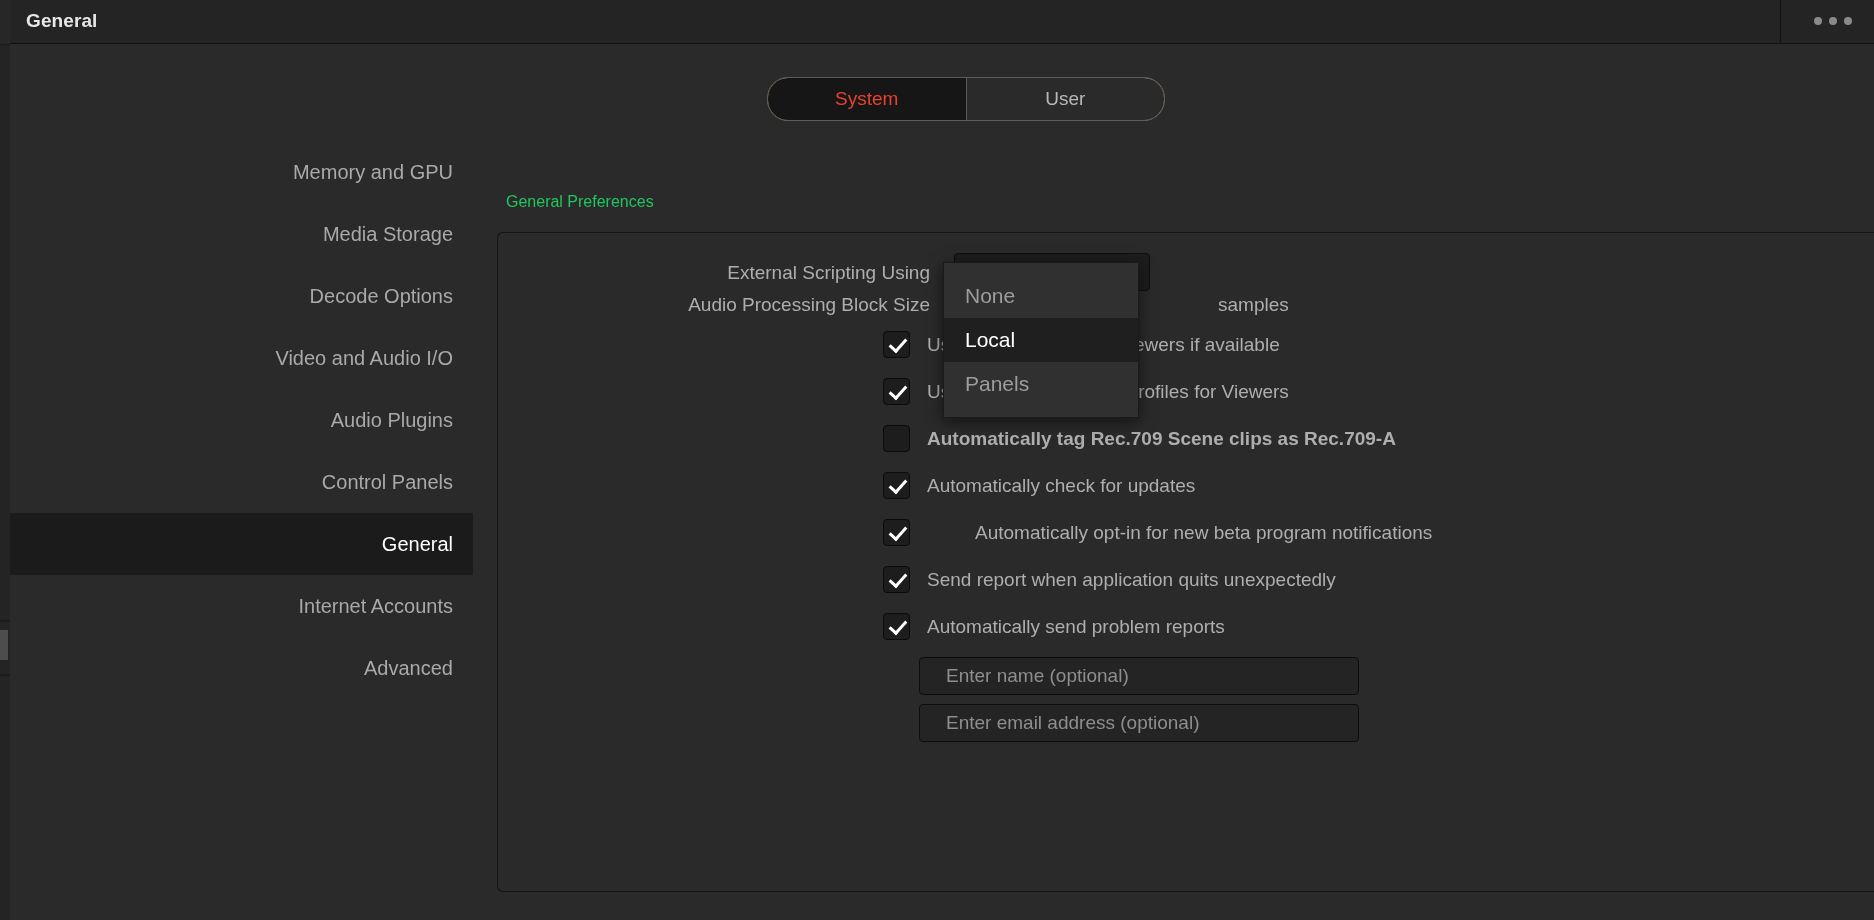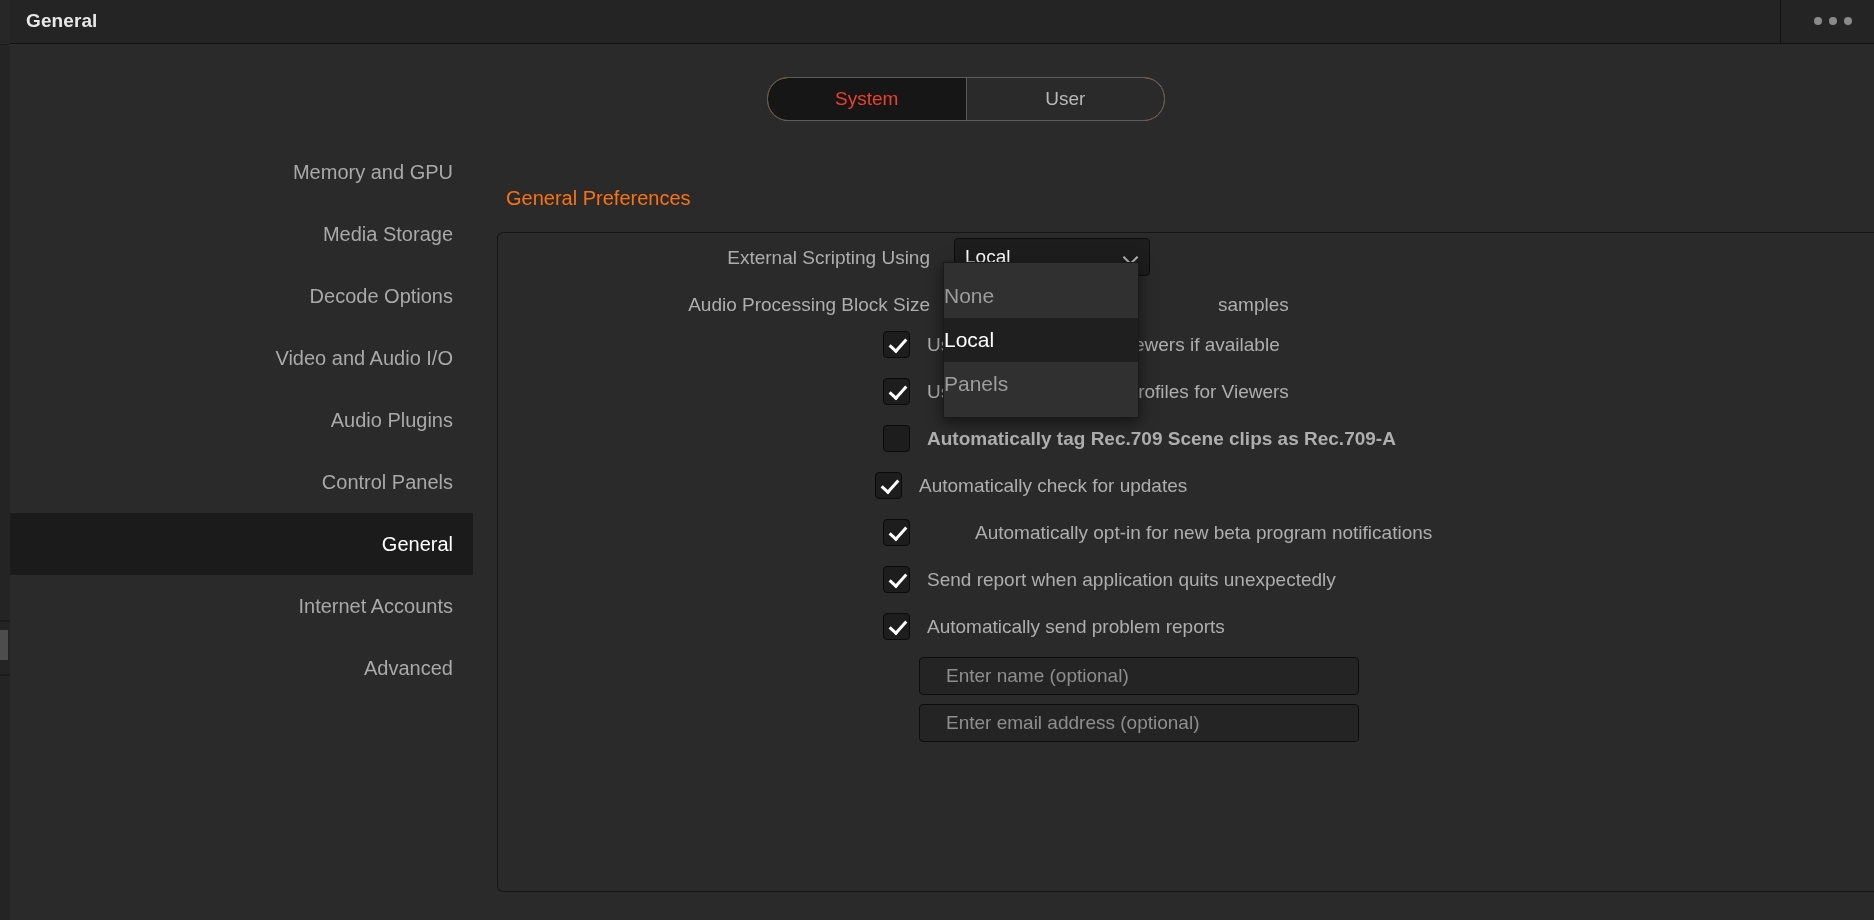--- a/index.html
+++ b/index.html
@@ -152,23 +152,23 @@
   }
   .side-item.selected {
     background: #1b1b1b;
     color: #ffffff;
   }
 
   
   .pref-heading {
     position: absolute;
     left: 496px;
-    top: 142px;
-    font-size: 20px;
-    color: #f97316;
+    top: 148px;
+    font-size: 16px;
+    color: #22c55e;
   }
   .pref-panel {
     position: absolute;
     left: 487px;
     top: 187px;
     width: 1377px;
     height: 660px;
     border: 1px solid #151515;
     border-right: none;
     border-radius: 6px 0 0 6px;
@@ -315,20 +315,21 @@
     border: 1px solid #1a1a1a;
     box-shadow: 0 4px 14px rgba(0,0,0,.55);
     z-index: 30;
     padding: 11px 0 11px 0;
     box-sizing: border-box;
   }
   .dd-item {
     height: 44px;
     display: flex;
     align-items: center;
+    padding-left: 21px;
     font-size: 21px;
     color: #9d9d9d;
     cursor: pointer;
     box-sizing: border-box;
   }
   .dd-item.highlight {
     background: #1f1f1f;
     color: #ffffff;
   }
 </style>
@@ -371,21 +372,21 @@
       <div class="side-item">Control Panels</div>
       <div class="side-item selected">General</div>
       <div class="side-item">Internet Accounts</div>
       <div class="side-item">Advanced</div>
     </div>
 
     <div class="pref-heading">General Preferences</div>
 
     <div class="pref-panel">
 
-      <div class="row" style="top:5px;text-decoration:underline;">
+      <div class="row" style="top:20px;text-decoration:underline;">
         <div class="lbl">External Scripting Using</div>
         <div class="select-box">
           <div class="val">Local</div>
           <span class="chev"></span>
         </div>
       </div>
 
       <div class="row" style="top:52px;">
         <div class="lbl">Audio Processing Block Size</div>
         <div class="suffix">samples</div>
@@ -402,21 +403,21 @@
       <div class="cb-row" style="left:385px; top:145px;">
         <div class="cbox checked"></div>
         <div class="cb-label">Use Mac Display Color Profiles for Viewers</div>
       </div>
 
       <div class="cb-row" style="left:385px; top:192px;font-weight:bold;">
         <div class="cbox"></div>
         <div class="cb-label">Automatically tag Rec.709 Scene clips as Rec.709-A</div>
       </div>
 
-      <div class="cb-row" style="left:377px; top:239px;align-items:center;">
+      <div class="cb-row" style="left:385px; top:239px;align-items:center;">
         <div class="cbox checked"></div>
         <div class="cb-label">Automatically check for updates</div>
       </div>
 
       <div class="cb-row" style="left:385px; top:286px;gap:48px;">
         <div class="cbox checked"></div>
         <div class="cb-label">Automatically opt-in for new beta program notifications</div>
       </div>
 
       <div class="cb-row" style="left:385px; top:380px;">

